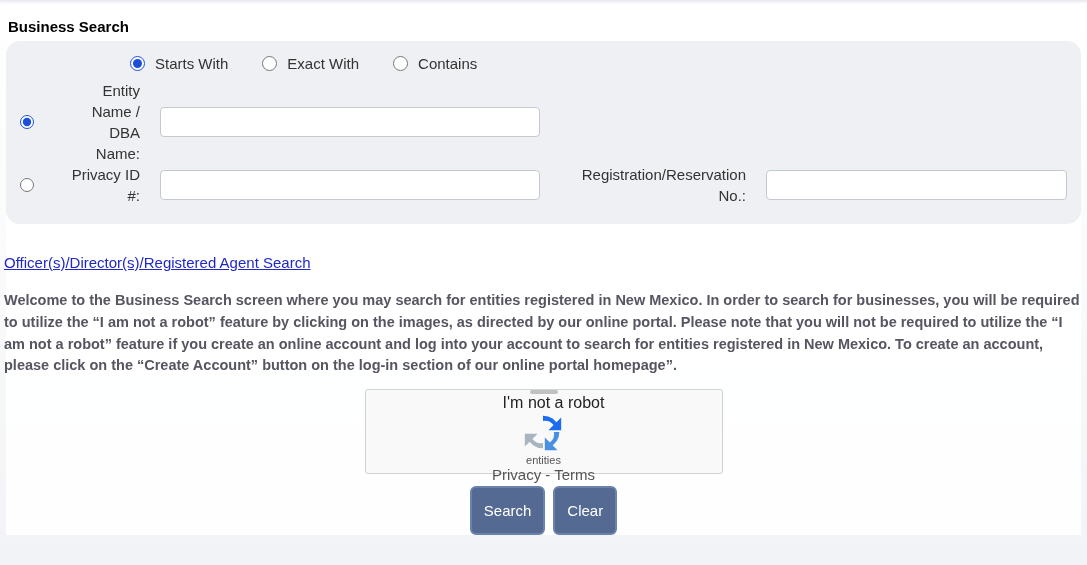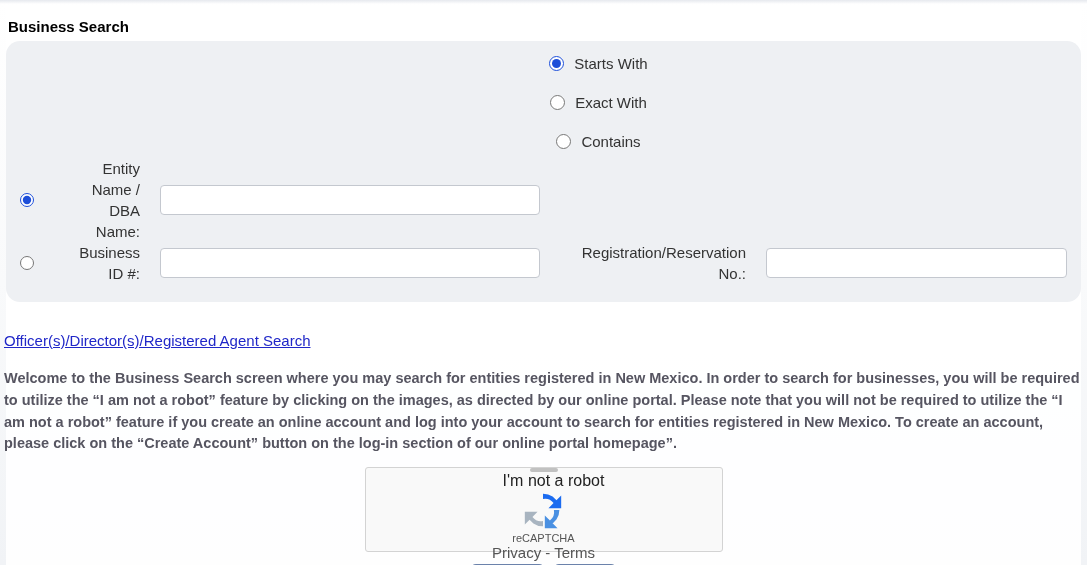--- a/index.html
+++ b/index.html
@@ -27,25 +27,24 @@
     }
     .search-box {
       background: #eef0f3;
       border-radius: 14px;
       padding: 14px 14px 18px 14px;
       margin-bottom: 30px;
     }
     .match-type-row {
       display: flex;
       align-items: center;
-      gap: 22px;
+      gap: 34px;
       margin-left: 110px;
       margin-bottom: 8px;
       font-size: 15px;
-      flex-direction: column;
     }
     .match-type-row label {
       display: flex;
       align-items: center;
       gap: 10px;
       cursor: pointer;
     }
     .match-type-row input[type="radio"] {
       width: 15px;
       height: 15px;
@@ -208,21 +207,21 @@
         <input type="radio" name="searchby" checked="" style="">
       </div>
       <div class="label-cell">Entity Name / DBA Name:</div>
       <input type="text" class="text-input entity-input" value="" style="">
     </div>
 
     <div class="form-row">
       <div class="row-radio-cell">
         <input type="radio" name="searchby" style="">
       </div>
-      <div class="label-cell">Business ID #:</div>
+      <div class="label-cell">Privacy ID #:</div>
       <input type="text" class="text-input biz-input" value="" style="">
       <div class="reg-label">Registration/Reservation No.:</div>
       <input type="text" class="text-input reg-input" value="" style="">
     </div>
   </div>
 
   <div class="link-row">
     <a href="#">Officer(s)/Director(s)/Registered Agent Search</a>
   </div>
 
@@ -230,21 +229,21 @@
 
   <div class="recaptcha">
     <div class="recaptcha-check"></div>
     <div class="recaptcha-label">I'm not a robot</div>
     <div class="recaptcha-right">
       <svg viewBox="0 0 44 44">
         <path d="M 22 4 A 18 18 0 0 1 39.2 16 L 32 16 L 42 6 L 42 20 L 28 20 L 33.6 14.4 A 12 12 0 0 0 22 10 Z" fill="#1c6cf0"></path>
         <path d="M 40 22 A 18 18 0 0 1 28 39.2 L 28 32 L 38 42 L 24 42 L 24 28 L 29.6 33.6 A 12 12 0 0 0 34 22 Z" fill="#4a90e2"></path>
         <path d="M 22 40 A 18 18 0 0 1 4.8 28 L 12 28 L 2 38 L 2 24 L 16 24 L 10.4 29.6 A 12 12 0 0 0 22 34 Z" fill="#a8b4c0"></path>
       </svg>
-      <div class="recaptcha-brand">reCAPTCHA</div>
+      <div class="recaptcha-brand">entities</div>
       <div style="font-size:15px;">Privacy - Terms</div>
     </div>
   </div>
 
   <div class="button-row">
     <button class="btn">Search</button>
     <button class="btn">Clear</button>
   </div>
 </div>
 

